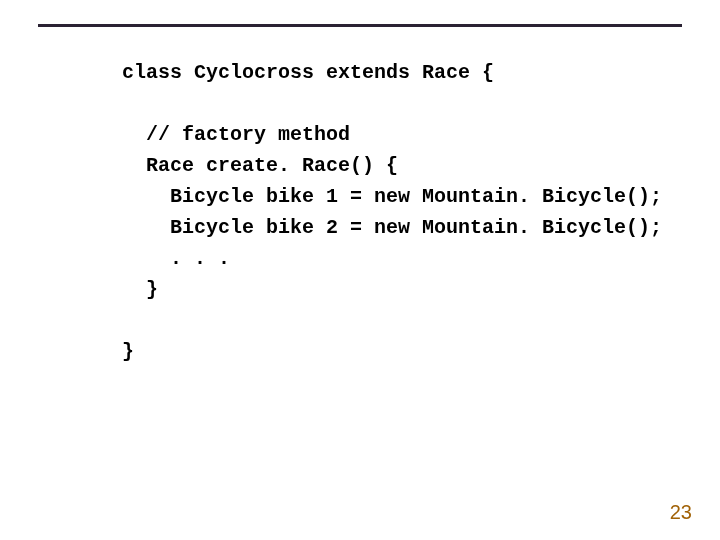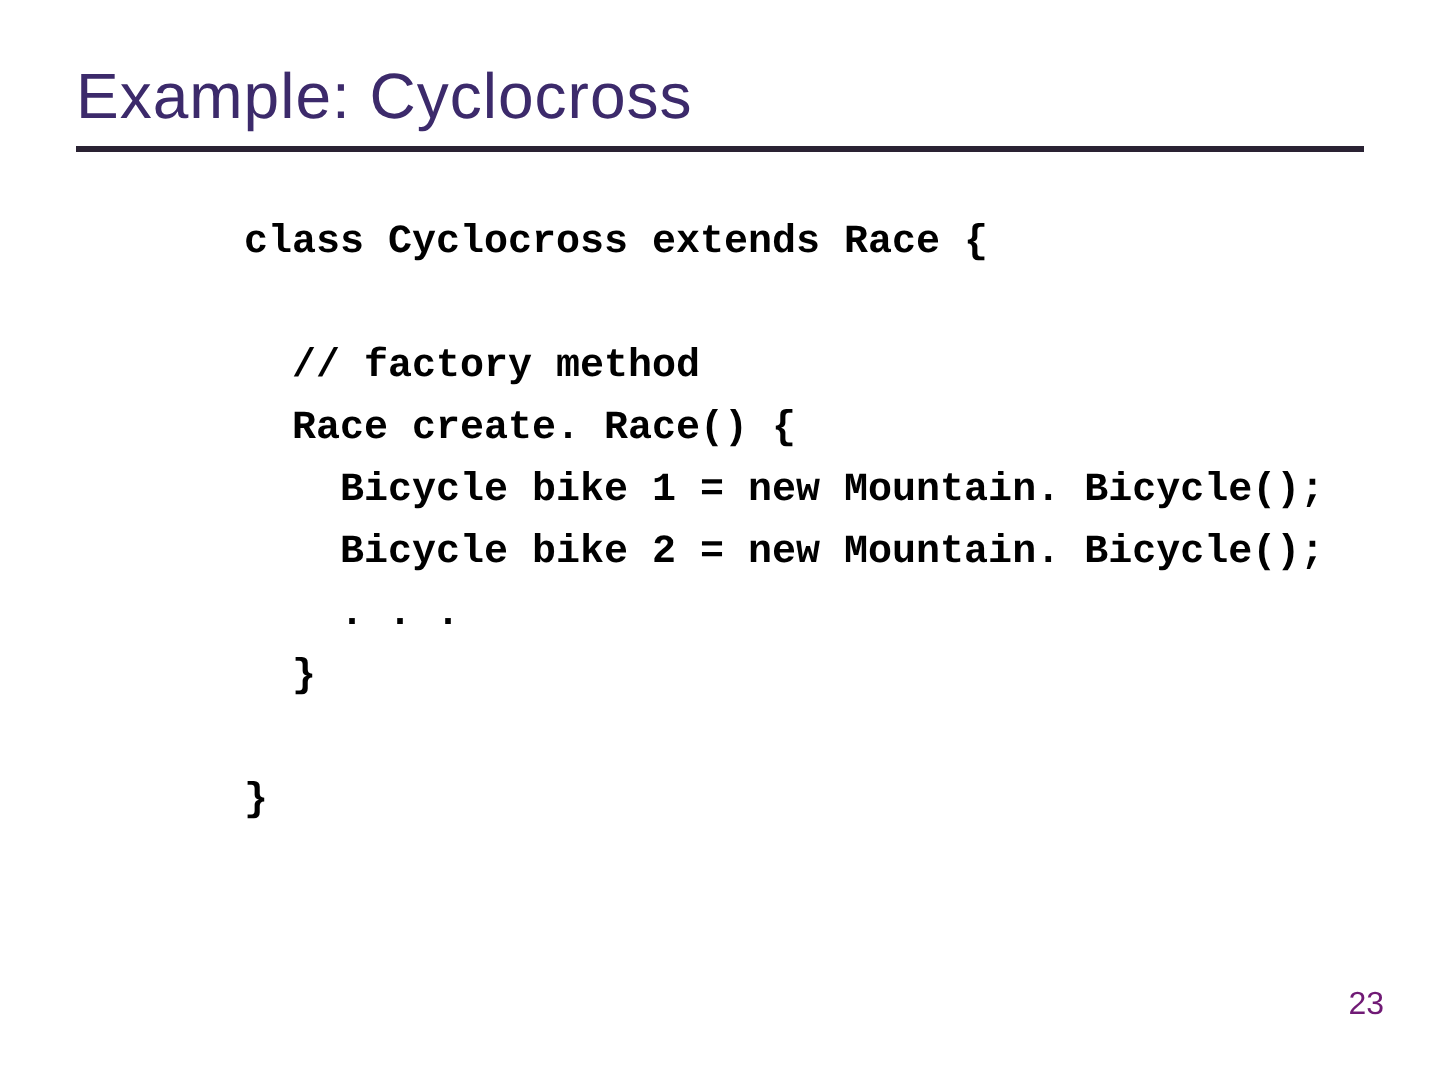--- a/index.html
+++ b/index.html
@@ -35,31 +35,30 @@
     font-size: 20px;
     font-weight: bold;
     color: #000000;
     line-height: 1.55;
     white-space: pre;
     margin-left: 84px;
   }
   .page-num {
     position: absolute;
     right: 28px;
-    bottom: 28px;
-    font-size: 16px;
-    color: #701a75;
+    bottom: 16px;
+    font-size: 20px;
+    color: #a16207;
   }
 </style>
 </head>
 <body>
 
 <div class="slide">
 
-  <div class="title">Example:  Cyclocross</div>
 
   <hr class="rule">
 
   <div class="code"><span>class Cyclocross extends Race {</span>
 <span></span>
 <span>  // factory method</span>
 <span>  Race create. Race() {</span>
 <span>    Bicycle bike 1 = new Mountain. Bicycle();</span>
 <span>    Bicycle bike 2 = new Mountain. Bicycle();</span>
 <span>    . . .</span>

